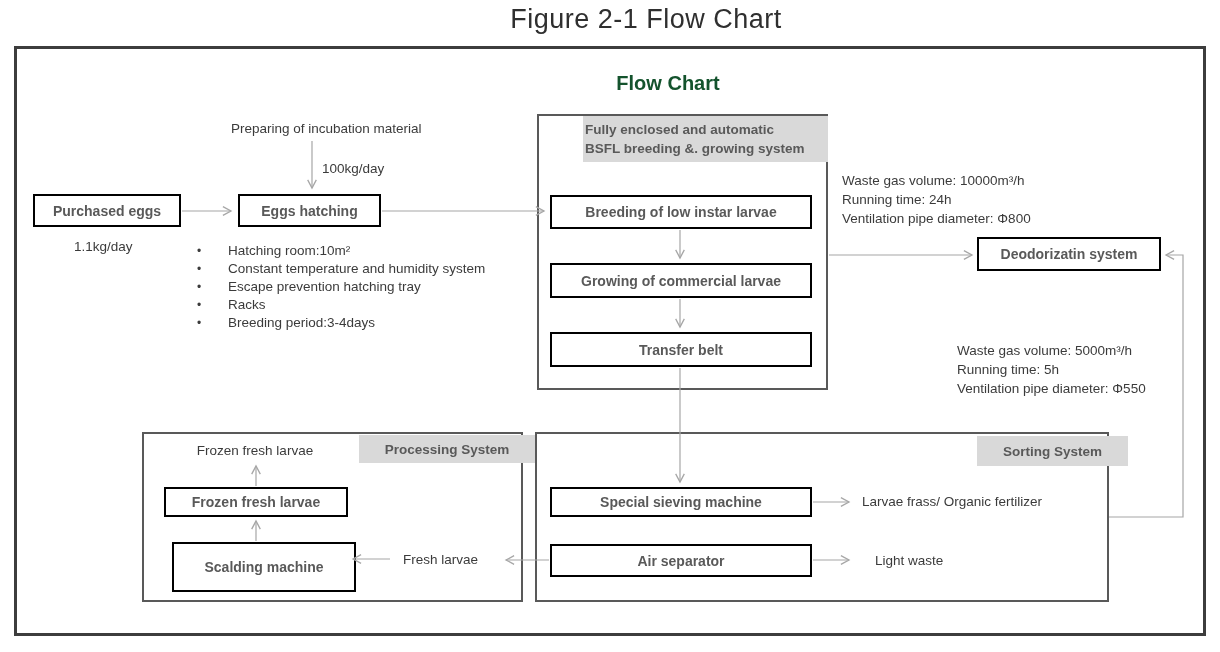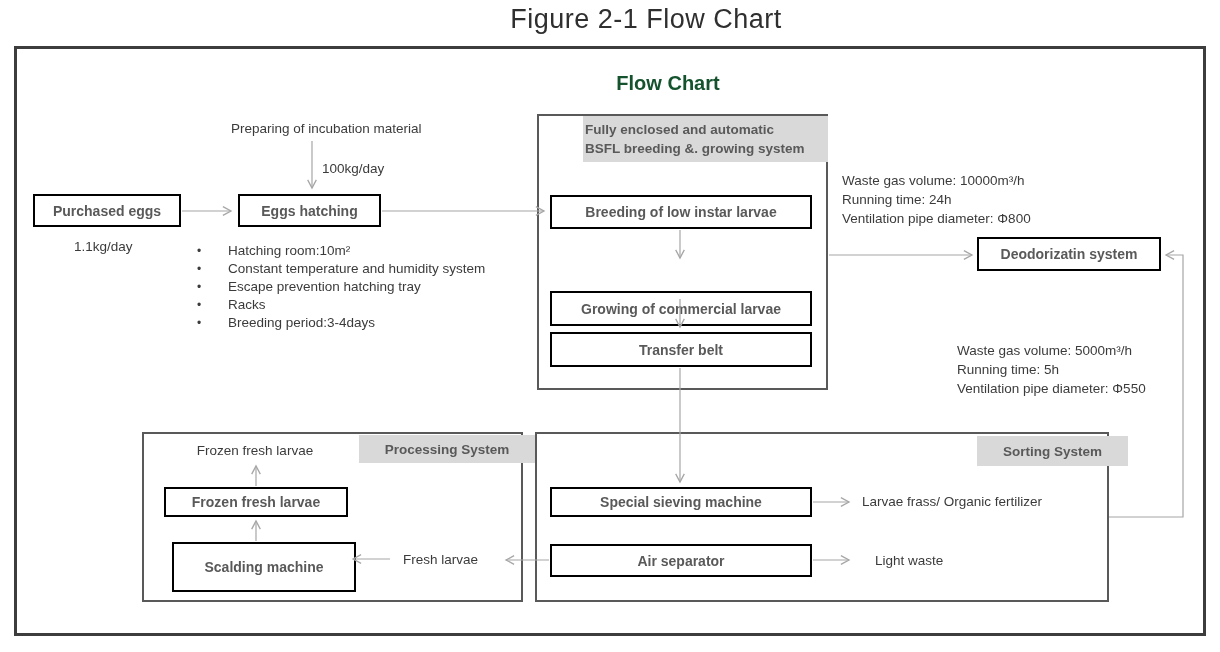--- a/index.html
+++ b/index.html
@@ -84,21 +84,21 @@
 
   <div class="group" style="left:142px; top:432px; width:381px; height:170px;"></div>
   <div class="glabel center" style="left:359px; top:435px; width:176px; height:28px;">Processing System</div>
 
   <div class="group" style="left:535px; top:432px; width:574px; height:170px;"></div>
   <div class="glabel center" style="left:957px; top:436px; width:151px; height:30px;margin-left:20px;">Sorting System</div>
 
   <div class="node" style="left:33px; top:194px; width:148px; height:33px;">Purchased eggs</div>
   <div class="node" style="left:238px; top:194px; width:143px; height:33px;">Eggs hatching</div>
   <div class="node" style="left:550px; top:195px; width:262px; height:34px;">Breeding of low instar larvae</div>
-  <div class="node" style="left:550px; top:263px; width:262px; height:35px;margin-top:28px;">Growing of commercial larvae</div>
+  <div class="node" style="left:550px; top:263px; width:262px; height:35px;">Growing of commercial larvae</div>
   <div class="node" style="left:550px; top:332px; width:262px; height:35px;">Transfer belt</div>
   <div class="node" style="left:977px; top:237px; width:184px; height:34px;">Deodorizatin system</div>
   <div class="node" style="left:550px; top:487px; width:262px; height:30px;">Special sieving machine</div>
   <div class="node" style="left:550px; top:544px; width:262px; height:33px;">Air separator</div>
   <div class="node" style="left:164px; top:487px; width:184px; height:30px;">Frozen fresh larvae</div>
   <div class="node" style="left:172px; top:542px; width:184px; height:50px;">Scalding machine</div>
 
   <div class="specs" style="left:842px; top:171px;">
     <div>Waste gas volume: 10000m³/h</div>
     <div>Running time: 24h</div>

